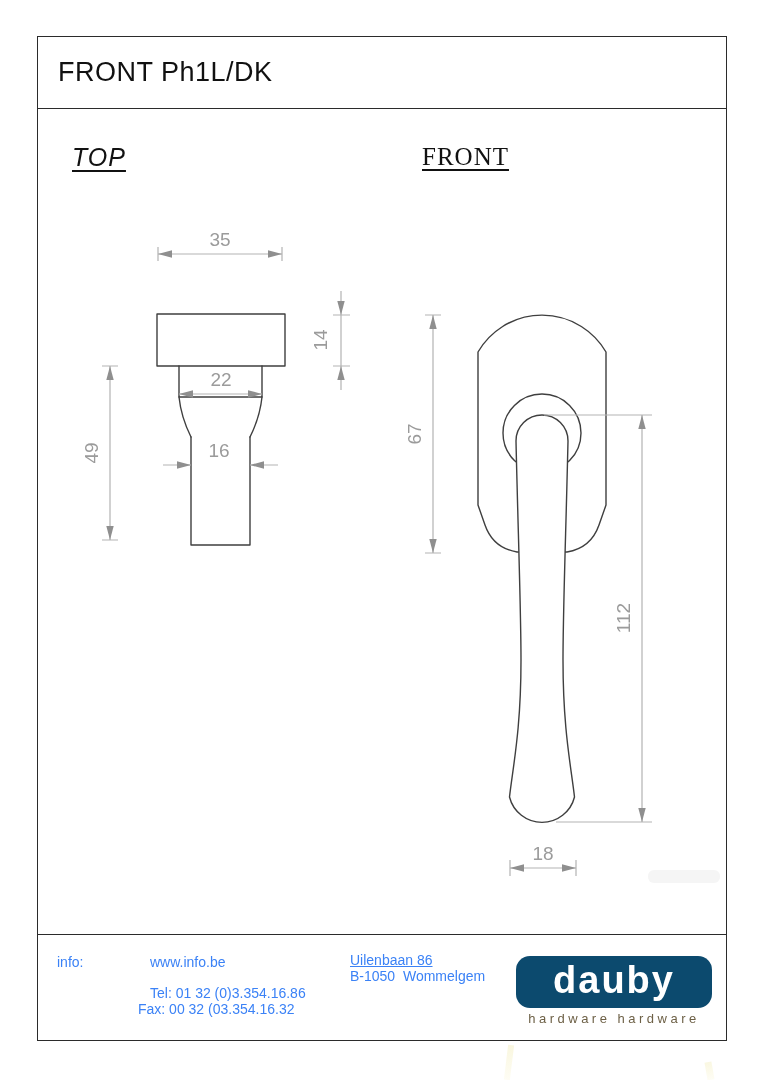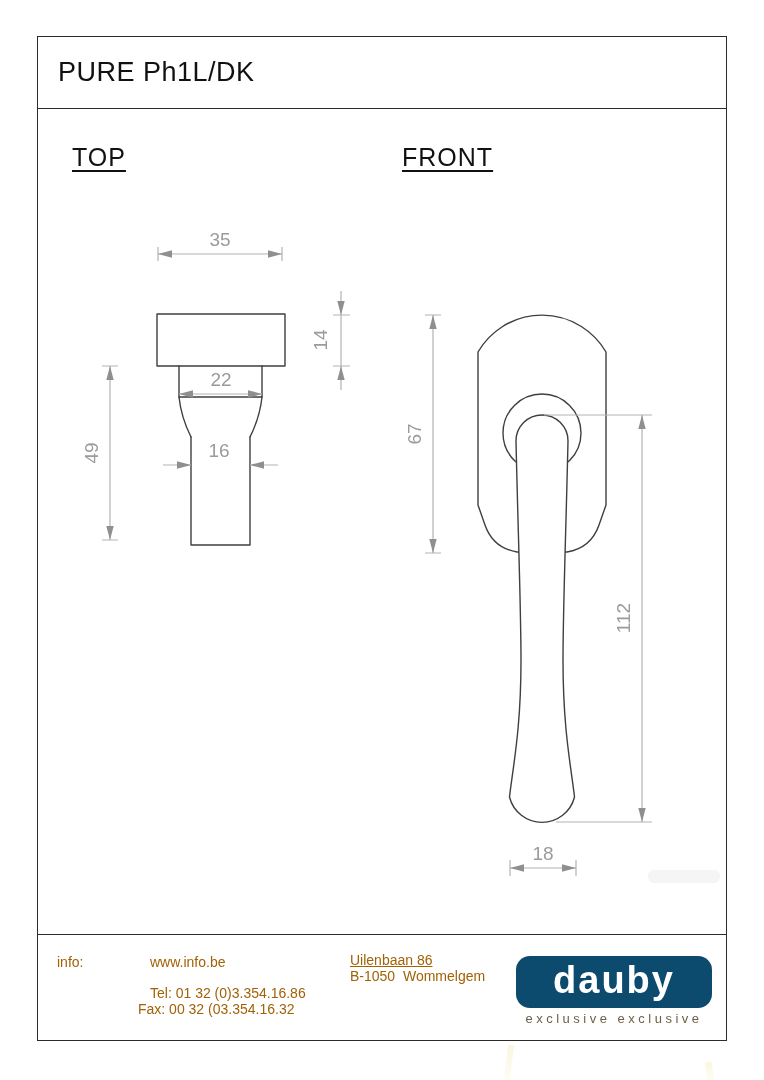--- a/index.html
+++ b/index.html
@@ -14,30 +14,30 @@
   .rule{position:absolute;left:37px;width:690px;height:0;border-top:1.6px solid #2b2b2b;}
   .rule.title-sep{top:108px;}
   .rule.footer-sep{top:934px;}
   .doc-title{
     position:absolute;left:58px;top:57px;font-size:27px;letter-spacing:.5px;color:#111;
   }
   .view-label{
     position:absolute;font-size:25px;color:#111;letter-spacing:1px;
     text-decoration:underline;text-underline-offset:4px;text-decoration-thickness:2px;
   }
-  .view-label.top{left:72px;top:143px;}
-  .view-label.front{left:402px;top:143px;}
+  .view-label.top{left:72px;top:143px;font-style:italic;}
+  .view-label.front{left:422px;top:143px;font-family:Liberation Serif, serif;}
   svg.drawing{position:absolute;left:0;top:0;width:764px;height:1080px;}
   .outline{stroke:#3f3f3f;stroke-width:1.4;fill:none;stroke-linecap:round;stroke-linejoin:round;}
   .outline-fill{stroke:#3f3f3f;stroke-width:1.4;fill:#ffffff;stroke-linejoin:round;}
   .dimline{stroke:#b3b3b3;stroke-width:1.2;fill:none;stroke-linecap:butt;}
   .dimarrow{fill:#8f8f8f;stroke:none;}
   .dimtext{fill:#9b9b9b;font-size:19px;font-family:"Liberation Sans",sans-serif;}
   
-  .ftext{position:absolute;font-size:14px;color:#a16207;white-space:pre;}
+  .ftext{position:absolute;font-size:14px;color:#3b82f6;white-space:pre;}
   .info-label{left:57px;top:954px;}
   .website{left:150px;top:954px;}
   .tel{left:150px;top:985px;}
   .fax{left:138px;top:1001px;}
   .addr1{left:350px;top:952px;text-decoration:underline;}
   .addr2{left:350px;top:968px;}
   .logo-box{
     position:absolute;left:516px;top:956px;width:196px;height:52px;
     border-radius:14px;display:flex;align-items:center;justify-content:center;
   }
@@ -54,21 +54,21 @@
   .streak1{position:absolute;left:506px;top:1045px;width:6px;height:35px;background:linear-gradient(#f6f2cd,#fdfbee);opacity:.65;transform:rotate(7deg);}
   .streak2{position:absolute;left:706px;top:1062px;width:7px;height:18px;background:linear-gradient(#f6f2cd,#fdfbee);opacity:.6;transform:rotate(-10deg);}
 </style>
 </head>
 <body>
 
 <div class="sheet"></div>
 <div class="rule title-sep"></div>
 <div class="rule footer-sep"></div>
 
-<div class="doc-title">PURE Ph1L/DK</div>
+<div class="doc-title">FRONT Ph1L/DK</div>
 <div class="view-label top">TOP</div>
 <div class="view-label front">FRONT</div>
 
 <svg class="drawing" viewBox="0 0 764 1080">
 
   <g>
     <rect class="outline" x="157" y="314" width="128" height="52"></rect>
     <path class="outline" d="M179,366 V397 M262,366 V397 M179,397 H262"></path>
     <path class="outline" d="M179,397 C181,416 186,427 191,437 M262,397 C260,416 255,427 250,437"></path>
     <path class="outline" d="M191,437 V545 M250,437 V545 M191,545 H250"></path>
@@ -130,17 +130,17 @@
 <div class="ftext info-label">info:</div>
 <div class="ftext website">www.info.be</div>
 <div class="ftext tel">Tel: 01 32 (0)3.354.16.86</div>
 <div class="ftext fax">Fax: 00 32 (03.354.16.32</div>
 <div class="ftext addr1">Uilenbaan 86</div>
 <div class="ftext addr2">B-1050  Wommelgem</div>
 
 <div class="logo-box" style="background: #0c4a6e;">
   <span class="logo-text">dauby</span>
 </div>
-<div class="logo-tagline" style="color: rgb(109, 96, 70);">exclusive exclusive</div>
+<div class="logo-tagline" style="color: rgb(109, 96, 70);">hardware hardware</div>
 
 <div class="smudge"></div>
 <div class="streak1"></div>
 <div class="streak2"></div>
 
 </body></html>

